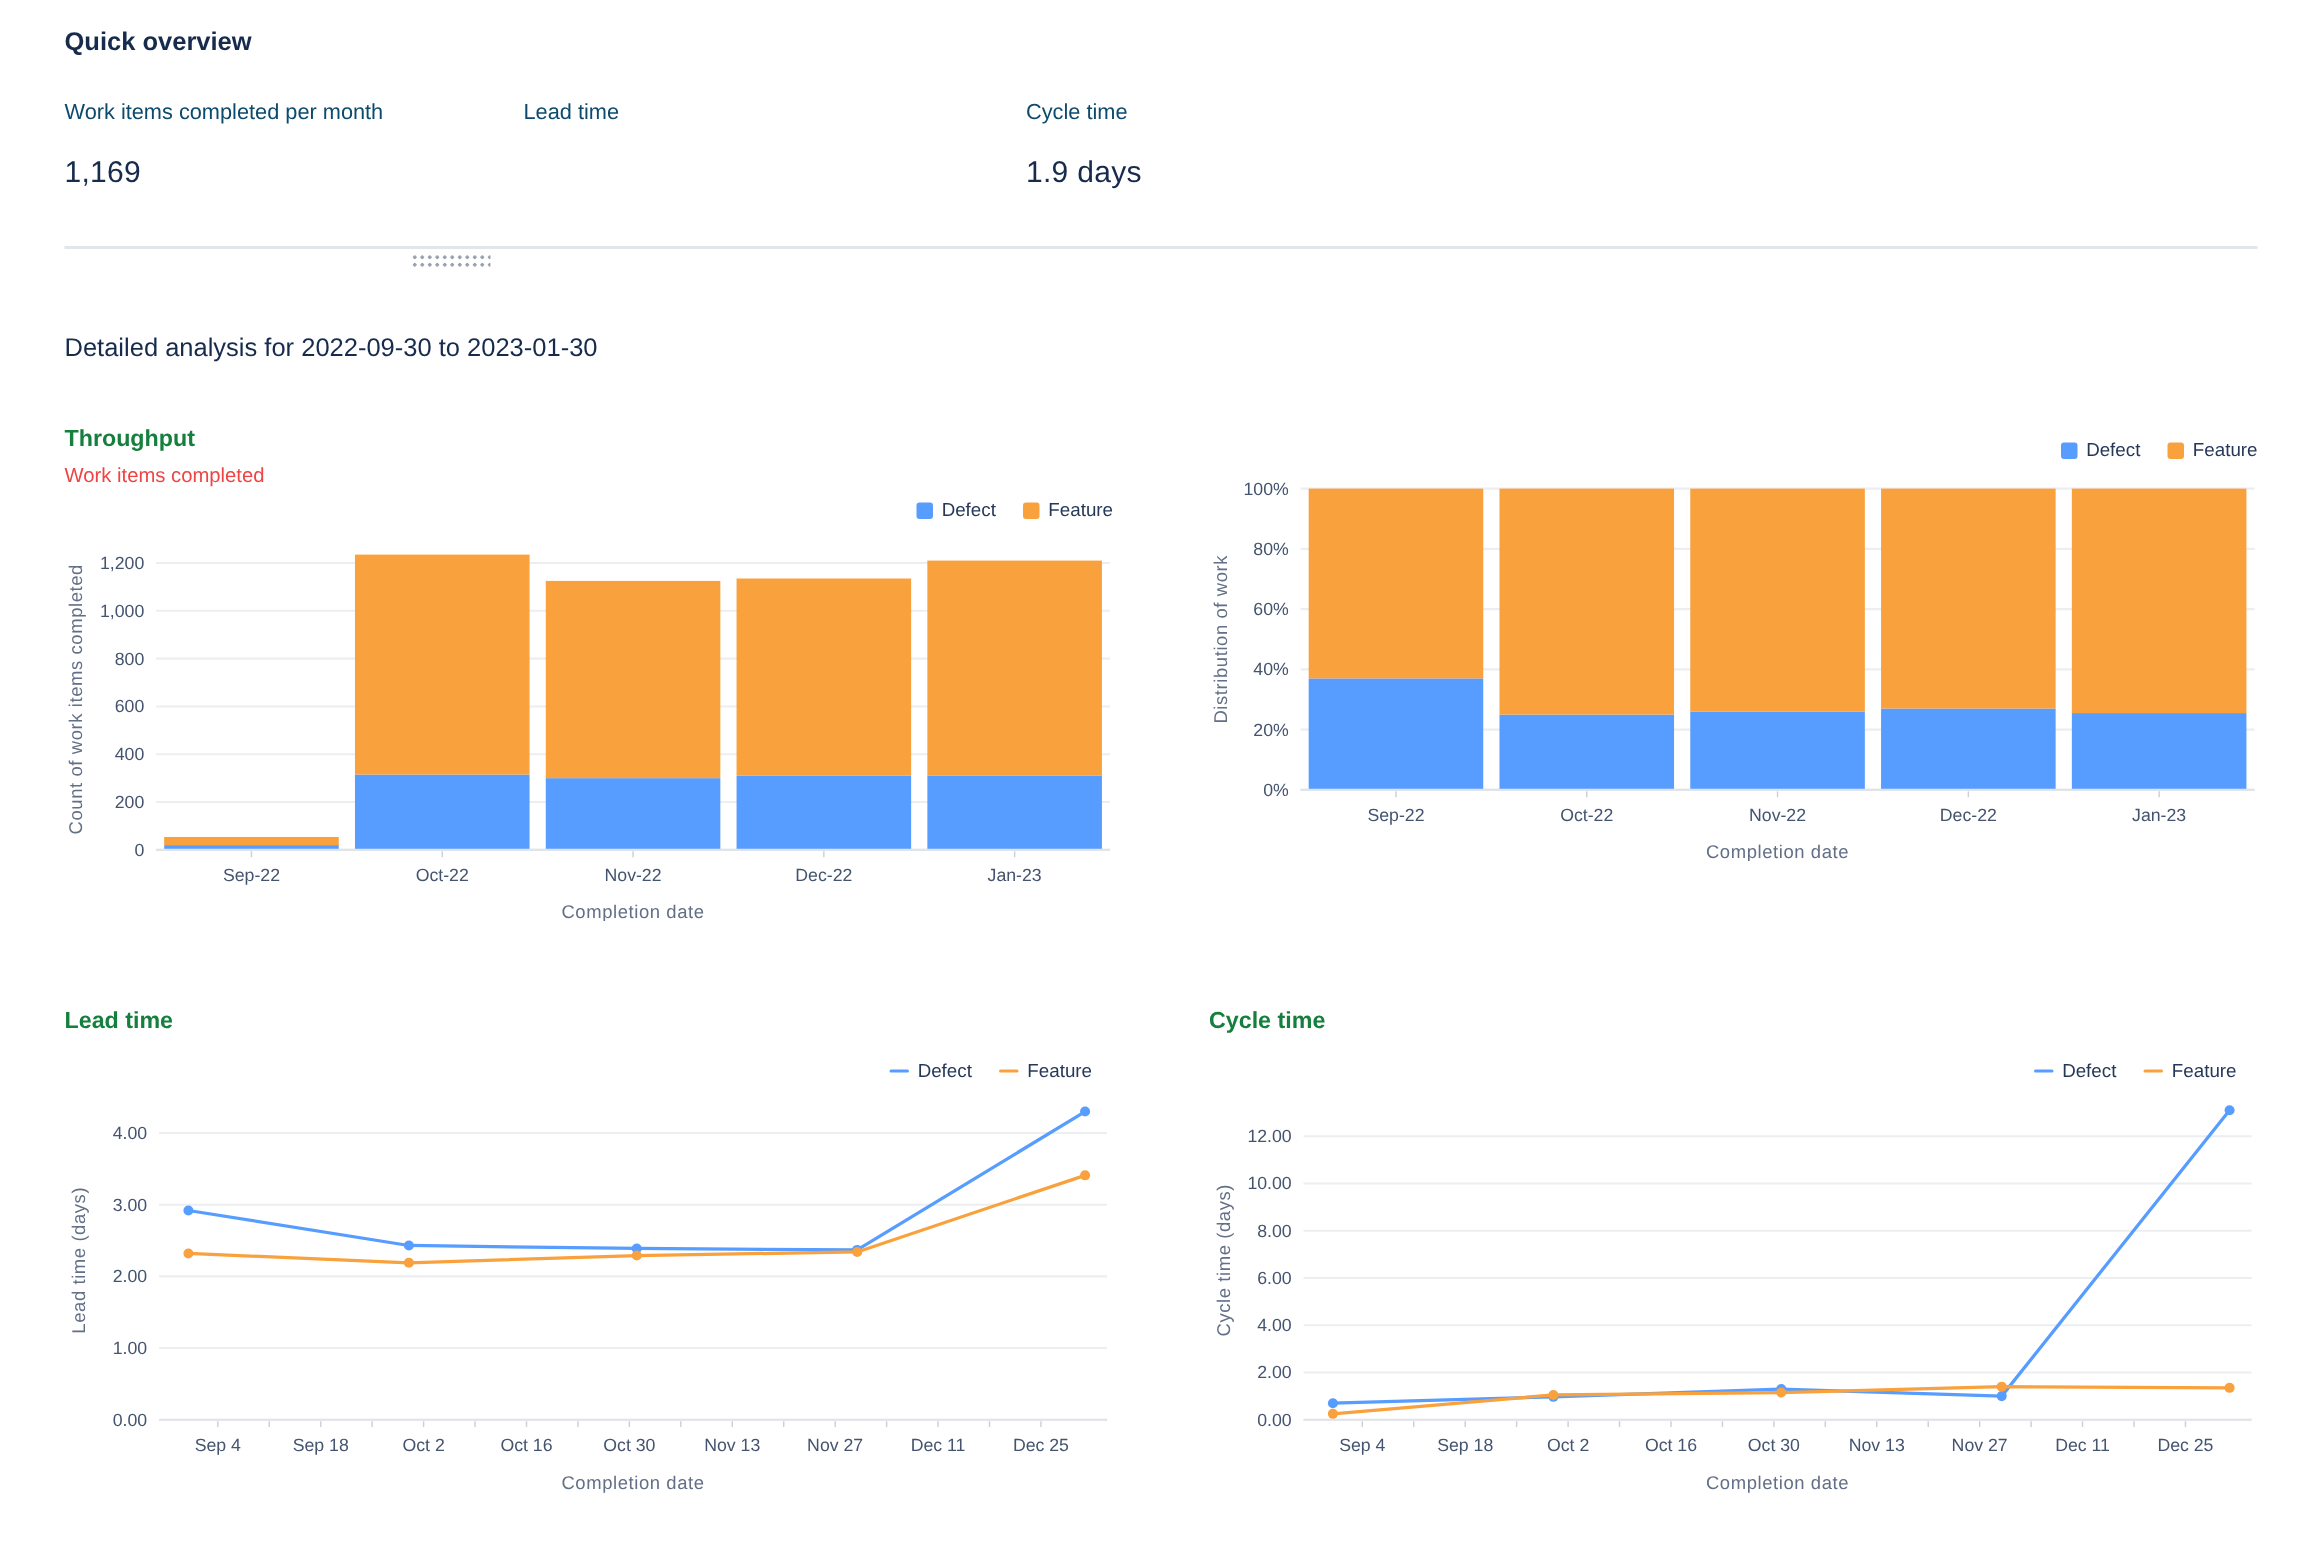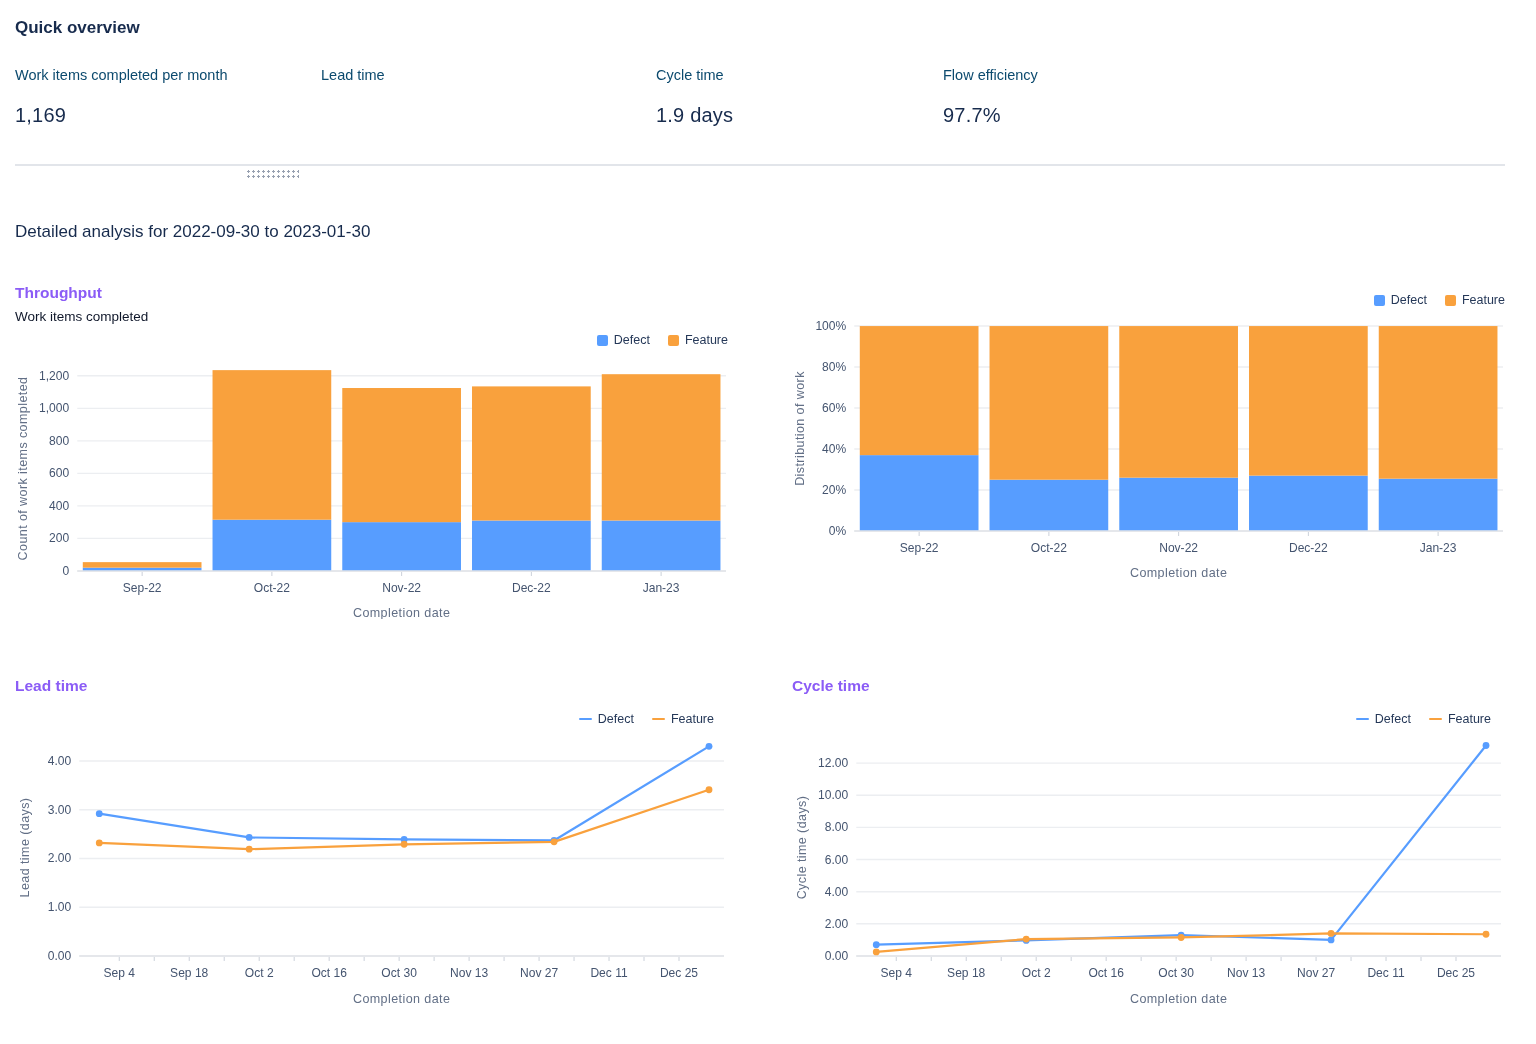--- a/index.html
+++ b/index.html
@@ -1,41 +1,41 @@
 <!DOCTYPE html>
 <html><head>
 <meta charset="utf-8">
 <style>
   html,body{margin:0;padding:0;background:#fff;}
   body{
     width:1536px;height:1044px;overflow:hidden;
     font-family:"Liberation Sans", sans-serif;
     color:#172B4D;
   }
-  .page{padding:18px 31px 0 15px;}
+  .page{padding:18px 31px 0 43px;}
 
   .section-title{font-size:17px;font-weight:700;color:#172B4D;}
 
   .metrics{display:grid;grid-template-columns:306px 335px 287px 320px 1fr;margin-top:29px;}
   .metric-label{font-size:14.5px;color:#0c4a6e;}
   .metric-value{font-size:20px;font-weight:500;margin-top:21px;letter-spacing:.2px;color:#172B4D;}
 
   .divider-wrap{position:relative;margin-top:37px;border-top:2px solid #E2E5EA;height:18px;}
   .drag-dots{
     position:absolute;left:231px;top:3px;width:53px;height:10px;
     background-image:radial-gradient(circle,#97A0B0 1.1px,transparent 1.3px);
     background-size:5px 5px;cursor:row-resize;
   }
 
   .da-title{margin-top:38px;font-size:17px;font-weight:400;}
 
   .charts{display:grid;grid-template-columns:1fr 1fr;column-gap:64px;row-gap:58px;margin-top:42px;}
   .panel{min-width:0;}
-  .panel-title{font-size:15.5px;font-weight:700;color:#8b5cf6;}
-  .panel-subtitle{font-size:13.5px;margin-top:7px;color:#0f172a;}
+  .panel-title{font-size:15.5px;font-weight:700;color:#15803d;}
+  .panel-subtitle{font-size:13.5px;margin-top:7px;color:#ef4444;}
 
   .legend{display:flex;justify-content:flex-end;align-items:center;gap:18px;
           font-size:12.5px;color:#253858;}
   .legend.bar-legend{margin-top:9px;}
   .legend.line-legend{margin-top:17px;padding-right:14px;}
   .legend-item{display:flex;align-items:center;cursor:pointer;}
   .legend-item .sq{width:11px;height:11px;border-radius:2px;margin-right:6px;}
   .legend-item .dash{width:13px;height:2.6px;border-radius:2px;margin-right:6px;}
 
   svg.chart{display:block;width:100%;margin-top:3px;font-family:"Liberation Sans",sans-serif;}
@@ -53,24 +53,20 @@
       <div class="metric">
         <div class="metric-label">Work items completed per month</div>
         <div class="metric-value">1,169</div>
       </div>
       <div class="metric">
         <div class="metric-label">Lead time</div>
       </div>
       <div class="metric">
         <div class="metric-label">Cycle time</div>
         <div class="metric-value">1.9 days</div>
-      </div>
-      <div class="metric">
-        <div class="metric-label">Flow efficiency</div>
-        <div class="metric-value">97.7%</div>
       </div>
     </div>
   </div>
 
   <div class="divider-wrap">
     <div class="drag-dots"></div>
   </div>
 
   <div class="da-title">Detailed analysis for 2022-09-30 to 2023-01-30</div>
 

